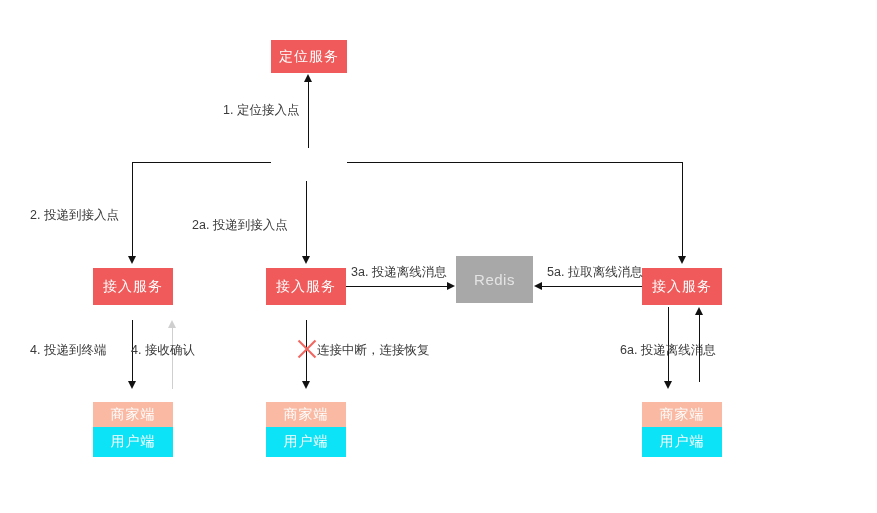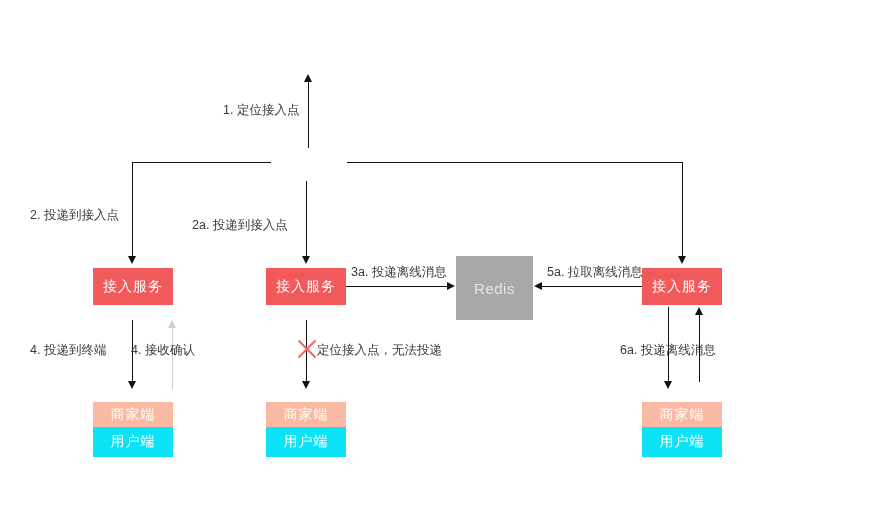--- a/index.html
+++ b/index.html
@@ -74,29 +74,30 @@
     transform-origin:center;
   }
   .xmark span.a{transform:translate(-50%,-50%) rotate(45deg);}
   .xmark span.b{transform:translate(-50%,-50%) rotate(-45deg);}
 </style>
 </head>
 <body>
 
 <div id="stage">
 
+  <div class="box red" style="left:271px;top:40px;width:76px;height:33px;">定位服务</div>
 
 
   <div class="box red" style="left:93px;top:268px;width:80px;height:37px;">接入服务</div>
 
   <div class="box red" style="left:266px;top:268px;width:80px;height:37px;">接入服务</div>
 
   <div class="box red" style="left:642px;top:268px;width:80px;height:37px;">接入服务</div>
 
-  <div class="box gray" style="left:456px;top:256px;width:77px;height:64px;">Redis</div>
+  <div class="box gray" style="left:456px;top:256px;width:77px;height:47px;">Redis</div>
 
   <div class="box salmon" style="left:93px;top:402px;width:80px;height:25px;">商家端</div>
   <div class="box cyan" style="left:93px;top:427px;width:80px;height:30px;">用户端</div>
 
   <div class="box salmon" style="left:266px;top:402px;width:80px;height:25px;">商家端</div>
   <div class="box cyan" style="left:266px;top:427px;width:80px;height:30px;">用户端</div>
 
   <div class="box salmon" style="left:642px;top:402px;width:80px;height:25px;">商家端</div>
   <div class="box cyan" style="left:642px;top:427px;width:80px;height:30px;">用户端</div>
 
@@ -132,21 +133,21 @@
   <div class="hline" style="left:542px;top:286px;width:100px;"></div>
   <div class="arrow left" style="left:534px;top:282px;"></div>
   <div class="lbl" style="left:547px;top:266px;">5a. 拉取离线消息</div>
 
   <div class="vline" style="left:306px;top:320px;height:62px;"></div>
   <div class="arrow down" style="left:302px;top:381px;"></div>
   <div class="xmark" style="left:296px;top:338px;">
     <span class="a"></span>
       <span class="b"></span>
   </div>
-  <div class="lbl" style="left:317px;top:344px;">定位接入点，无法投递</div>
+  <div class="lbl" style="left:317px;top:344px;">连接中断，连接恢复</div>
 
   <div class="vline" style="left:668px;top:307px;height:75px;"></div>
   <div class="arrow down" style="left:664px;top:381px;"></div>
   <div class="lbl r" style="left:620px;top:344px;">6a. 投递离线消息</div>
 
   <div class="vline" style="left:699px;top:314px;height:68px;"></div>
   <div class="arrow up" style="left:695px;top:307px;"></div>
 
 </div>
 

